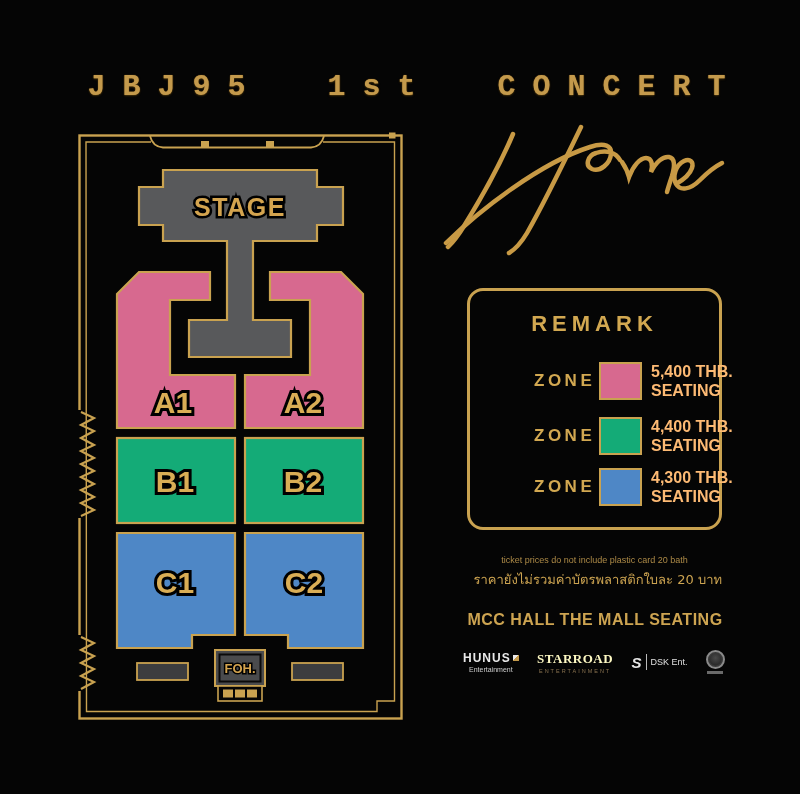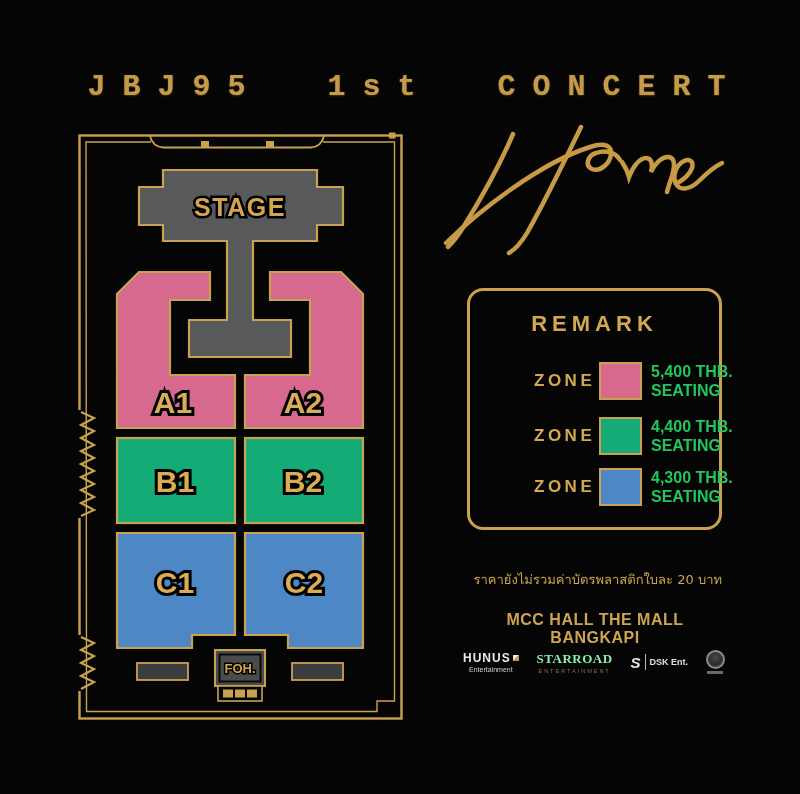--- a/index.html
+++ b/index.html
@@ -51,21 +51,21 @@
   .zone-word{
     position:absolute;left:24px;top:9px;font-weight:900;font-size:17px;
     letter-spacing:3.5px;color:#d2a851;
   }
   .swatch{
     position:absolute;left:89px;top:0;width:43px;height:38px;
     border:2px solid #c9a250;box-sizing:border-box;
   }
   .price-block{
     position:absolute;left:141px;top:0;font-weight:bold;font-size:16px;
-    line-height:19px;color:#22c55e;
+    line-height:19px;color:#fdba74;
   }
   
   .note-thai{
     position:absolute;left:467px;top:569px;width:255px;text-align:right;
     font-family:"DejaVu Sans",sans-serif;font-size:13px;color:#cda451;
   }
   .note-en{
     position:absolute;left:467px;top:555px;width:255px;text-align:center;
     font-size:9px;color:#ad8a47;
   }
@@ -82,26 +82,26 @@
     position:absolute;left:463px;top:648px;width:262px;height:28px;
     display:flex;align-items:center;justify-content:space-between;
   }
   .sponsor{display:flex;flex-direction:column;align-items:center;}
   .hunus-top{display:flex;align-items:center;gap:2px;
     font-weight:900;font-size:12px;letter-spacing:1px;color:#e9e9e9;}
   .hunus-mark{display:inline-block;width:6px;height:6px;
     background:linear-gradient(135deg,#e9e9e9 50%,#c49a4c 50%);}
   .hunus-sub{font-size:7px;color:#cfcfcf;margin-top:1px;}
   .sr-top{font-family:"Liberation Serif",serif;font-weight:bold;font-size:13px;
-    color:#86efac;letter-spacing:0.5px;}
+    color:#fef9c3;letter-spacing:0.5px;}
   .sr-sub{font-size:5.5px;letter-spacing:2px;color:#8a7350;margin-top:1px;}
   .dsk{flex-direction:row;align-items:center;gap:4px;}
   .dsk-s{font-weight:900;font-style:italic;font-size:15px;color:#e6e6e6;}
   .dsk-divider{display:inline-block;width:1px;height:16px;background:#bbb;}
-  .dsk-name{font-weight:bold;font-size:9px;color:#e0e0e0;}
+  .dsk-name{font-weight:normal;font-size:9px;color:#e0e0e0;}
   .emblem-circle{
     display:inline-block;width:19px;height:19px;border-radius:50%;
     border:2px solid #8a8a8a;box-sizing:border-box;
     background:radial-gradient(circle at 50% 40%, #4a4a4a 0%, #242424 70%);
     box-shadow:inset 0 0 0 1.5px #3a3a3a;
   }
   .emblem-caption-bar{display:block;width:16px;height:2.5px;background:#6a6a6a;margin-top:2px;}
 </style>
 </head>
 <body>
@@ -189,22 +189,23 @@
       <span class="zone-word">ZONE</span>
       <span class="swatch" style="background-color: rgb(78, 135, 198);"></span>
       <span class="price-block">
         <span>4,300 THB.</span><br>
         <span>SEATING</span>
       </span>
     </div>
   </div>
 
   <div class="note-thai">ราคายังไม่รวมค่าบัตรพลาสติกใบละ 20 บาท</div>
-
-  <div class="event-venue">MCC HALL THE MALL BANGKAPI</div>
+  <div class="note-en">ticket prices do not include plastic card 20 bath</div>
+
+  <div class="event-venue">MCC HALL THE MALL SEATING</div>
 
   <div class="sponsors">
     <div class="sponsor">
       <div class="hunus-top">
         <span>HUNUS</span>
         <span class="hunus-mark"></span>
       </div>
       <div class="hunus-sub">Entertainment</div>
     </div>
     <div class="sponsor">

